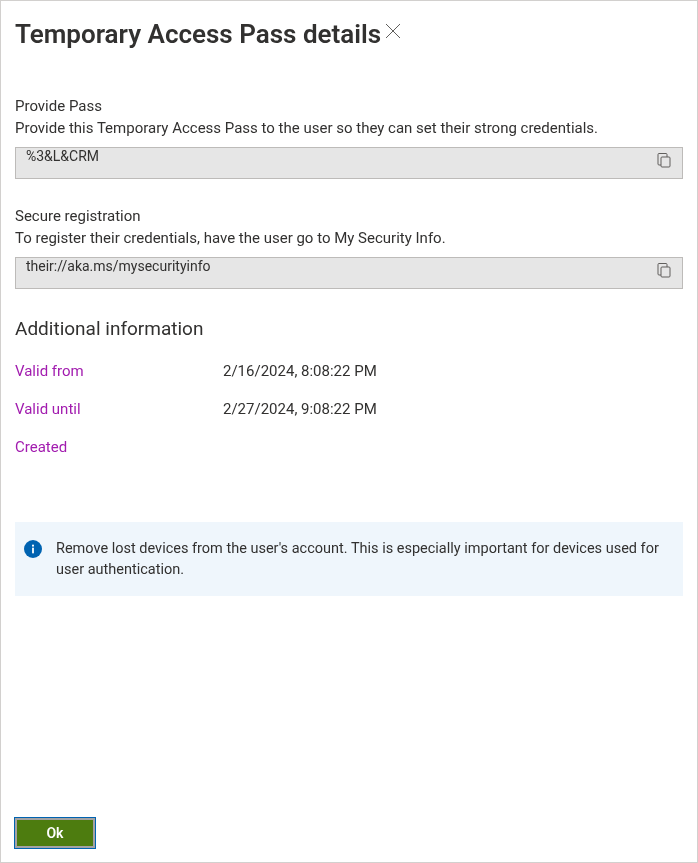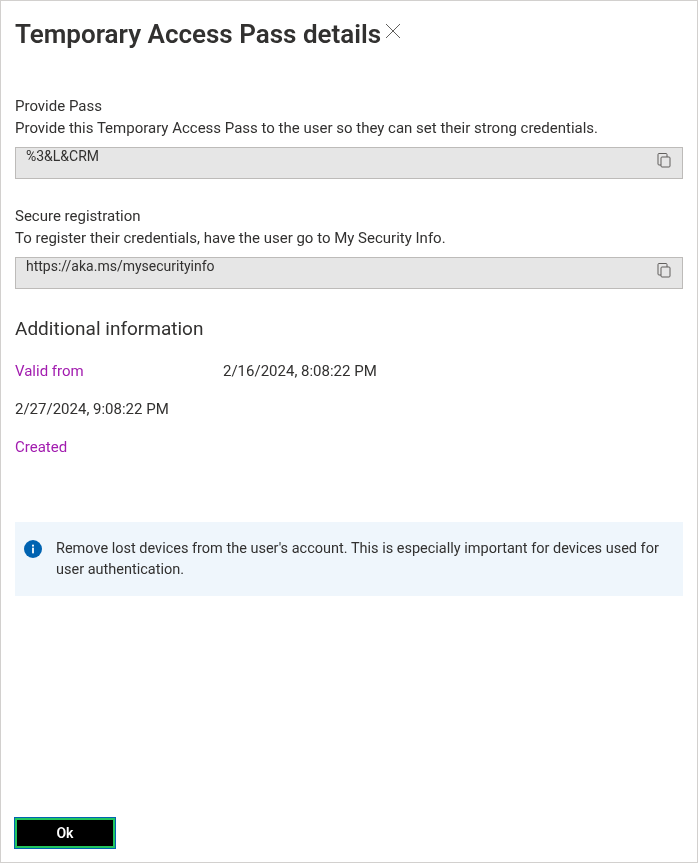--- a/index.html
+++ b/index.html
@@ -116,28 +116,28 @@
   .message-text {
     font-size: 14.5px;
     color: #323130;
     line-height: 1.45;
   }
   .footer {
     margin-top: auto;
     padding-top: 12px;
   }
   .ok-btn {
-    background: #000000;
+    background: #4d7c0f;
     color: #fff;
-    border: 2px solid #22c55e;
+    border: 2px solid #a3a3a3;
     outline: 1px solid #0063b1;
     font-size: 14px;
     font-weight: 600;
     padding: 5px 0;
-    width: 100px;
+    width: 80px;
     cursor: pointer;
     font-family: inherit;
   }
   .additional-heading {
     font-size: 19px;
     color: #323130;
     margin-bottom: 22px;
   }
 </style>
 </head>
@@ -166,38 +166,39 @@
           <path d="M11 5 V2.5 A1 1 0 0 0 10 1.5 H3 A1 1 0 0 0 2 2.5 V12 A1 1 0 0 0 3 13 H5"></path>
         </svg>
       </button>
     </div>
   </div>
 
   <div>
     <div class="section-label">Secure registration</div>
     <div class="section-desc">To register their credentials, have the user go to My Security Info.</div>
     <div class="readonly-field">
-      <span class="value">https://aka.ms/mysecurityinfo</span>
+      <span class="value">their://aka.ms/mysecurityinfo</span>
       <button class="copy-btn">
         <svg viewBox="0 0 16 16" fill="none" stroke="currentColor" stroke-width="1">
           <rect x="5" y="5" width="9" height="10" rx="1"></rect>
           <path d="M11 5 V2.5 A1 1 0 0 0 10 1.5 H3 A1 1 0 0 0 2 2.5 V12 A1 1 0 0 0 3 13 H5"></path>
         </svg>
       </button>
     </div>
   </div>
 
   <div>
     <div class="additional-heading">Additional information</div>
     <div class="info-table">
       <div class="info-row">
         <div class="info-key">Valid from</div>
         <div class="info-val">2/16/2024, 8:08:22 PM</div>
       </div>
       <div class="info-row">
+        <div class="info-key">Valid until</div>
         <div class="info-val">2/27/2024, 9:08:22 PM</div>
       </div>
       <div class="info-row">
         <div class="info-key">Created</div>
       </div>
     </div>
   </div>
 
   <div class="message-bar">
     <div class="info-icon">

